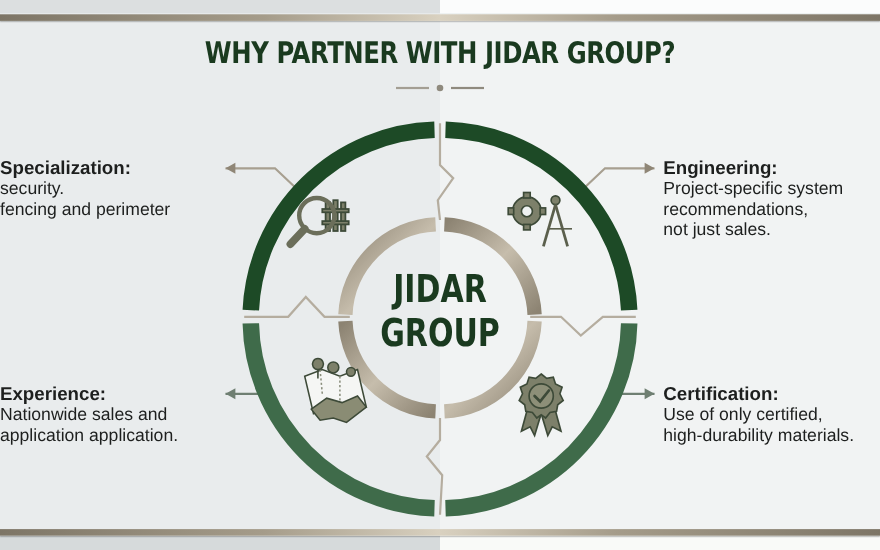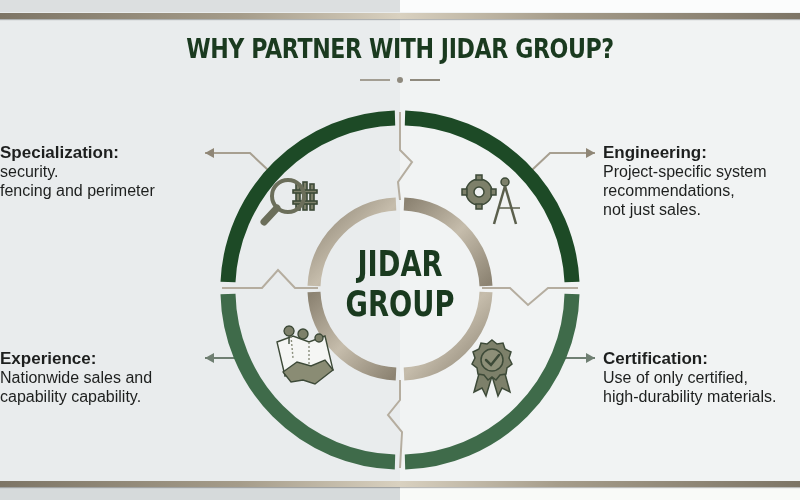--- a/index.html
+++ b/index.html
@@ -162,20 +162,20 @@
 <div class="block right" style="left:603px; top:143px; width:200px;">
   <div class="h">Engineering:</div>
   <div>Project-specific system</div>
   <div>recommendations,</div>
   <div>not just sales.</div>
 </div>
 
 <div class="block left" style="right:600px; top:349px; width:200px;">
   <div class="h">Experience:</div>
   <div>Nationwide sales and</div>
-  <div>capability capability.</div>
+  <div>application application.</div>
 </div>
 
 <div class="block right" style="left:603px; top:349px; width:200px;">
   <div class="h">Certification:</div>
   <div>Use of only certified,</div>
   <div>high-durability materials.</div>
 </div>
 
 </body></html>

